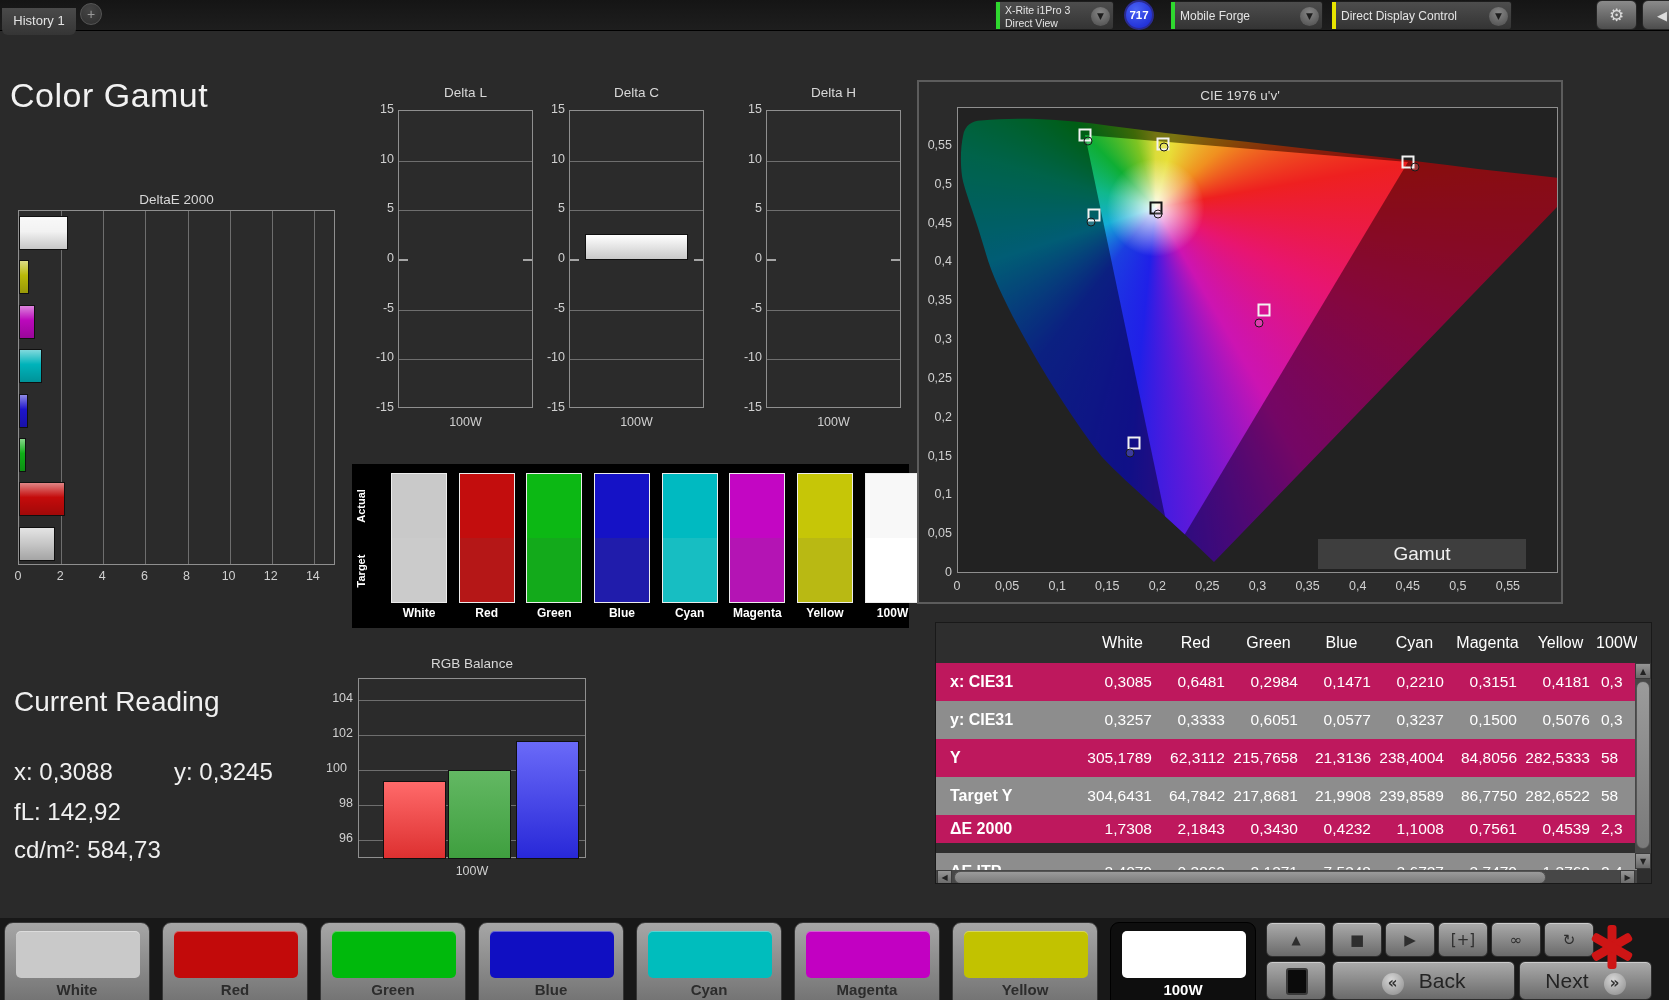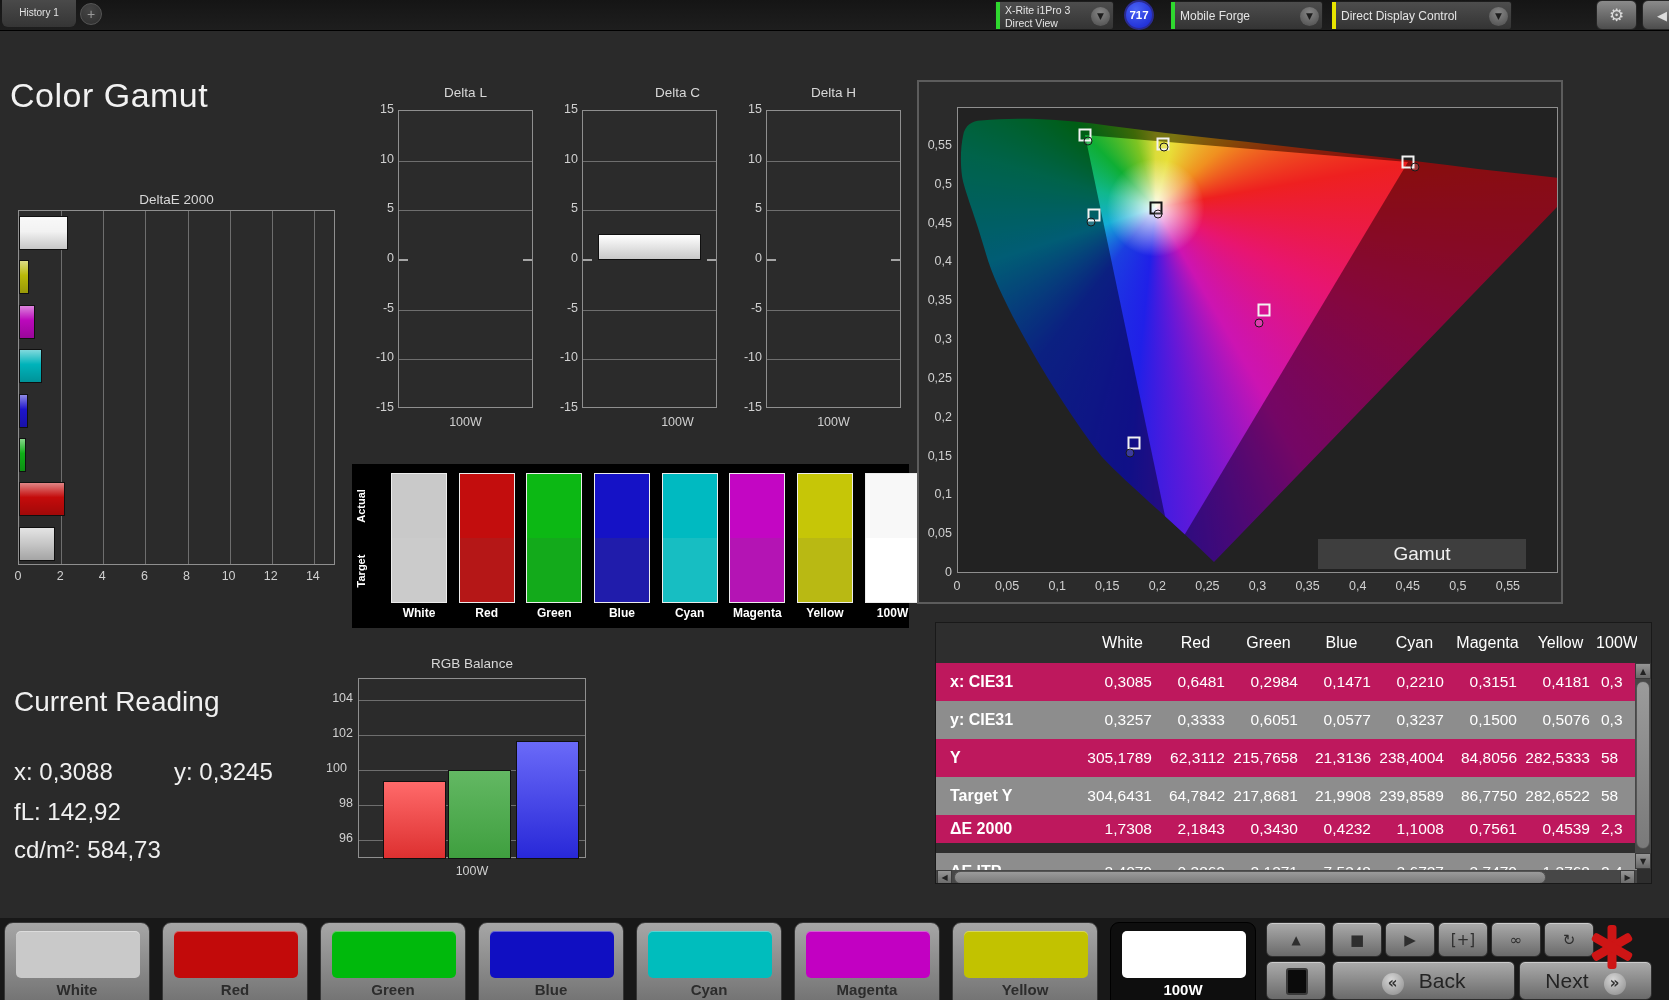--- a/index.html
+++ b/index.html
@@ -3,22 +3,22 @@
 <meta charset="utf-8">
 <style>
   html,body{margin:0;padding:0;background:#000;}
   *{box-sizing:border-box;}
   .app{position:relative;width:1669px;height:1000px;background:#2a2a2a;overflow:hidden;
        font-family:"Liberation Sans","DejaVu Sans",sans-serif;color:#e8e8e8;}
 
   
   .topbar{position:absolute;left:0;top:0;width:1669px;height:31px;
           background:linear-gradient(#151515,#1e1e1e);border-bottom:1px solid #000;}
-  .tab{position:absolute;left:2px;top:0;width:74px;height:27px;background:linear-gradient(#4a4a4a,#353535);
-       border-radius:0 0 6px 6px;text-align:center;line-height:26px;font-size:10px;color:#e3e3e3;}
+  .tab{position:absolute;left:2px;top:8px;width:74px;height:27px;background:linear-gradient(#4a4a4a,#353535);
+       border-radius:0 0 6px 6px;text-align:center;line-height:26px;font-size:13px;color:#e3e3e3;}
   .addtab{position:absolute;left:80px;top:3px;width:22px;height:22px;border-radius:50%;
           background:radial-gradient(circle at 40% 30%,#444,#2e2e2e);border:1px solid #555;
           color:#999;text-align:center;line-height:20px;font-size:14px;}
   .dd{position:absolute;top:1px;height:29px;background:linear-gradient(#4d4d4d,#343434);
       border:1px solid #1d1d1d;border-radius:3px;}
   .dd .stripe{position:absolute;left:0;top:0;bottom:0;width:4px;}
   .dd .ddarrow{position:absolute;right:3px;top:5px;width:19px;height:19px;border-radius:50%;
       background:radial-gradient(circle at 50% 30%,#868686,#4c4c4c);color:#1c1c1c;font-size:9px;
       text-align:center;line-height:19px;font-family:"DejaVu Sans",sans-serif;}
   .dd .l1{position:absolute;left:9px;top:2px;font-size:10.5px;color:#e5e5e5;white-space:nowrap;}
@@ -48,21 +48,21 @@
   .zerotick{position:absolute;height:2px;width:9px;background:#a5a5a5;}
 
   
   .de-chart{position:absolute;left:18px;top:192px;width:317px;height:400px;}
   .de-plot{left:0;top:18px;width:317px;height:355px;}
   .de-bar{position:absolute;left:0;height:34px;border:1.5px solid #101010;}
   .de-shine{background-image:linear-gradient(to bottom,rgba(255,255,255,.5),rgba(255,255,255,0) 45%,rgba(0,0,0,.18));background-blend-mode:normal;}
 
   
   .delta-chart{position:absolute;top:85px;width:135px;height:350px;}
-  .dc-0{left:398px;} .dc-1{left:582px;padding-left:28px;} .dc-2{left:766px;}
+  .dc-0{left:398px;} .dc-1{left:569px;} .dc-2{left:766px;}
   .dl-plot{left:0;top:25px;width:135px;height:298px;}
   .dl-bar{position:absolute;left:15px;width:103px;border:1.5px solid #101010;
           background:linear-gradient(#ffffff,#c9c9c9);}
   .dl-xlab{position:absolute;top:330px;width:100%;text-align:center;font-size:12.5px;color:#d0d0d0;}
 
   
   .swpanel{position:absolute;left:352px;top:464px;width:557px;height:164px;background:#000;}
   .swrot{position:absolute;left:1px;width:16px;color:#fff;font-size:11px;font-weight:bold;
          display:flex;align-items:center;justify-content:center;}
   .swrot span{transform:rotate(-90deg);white-space:nowrap;}
@@ -308,20 +308,21 @@
       </div>
       <div class="swlab" style="left: 436.9px;">Yellow</div>
       <div class="swcol" style="left: 512.55px;">
         <div class="swhalf" style="top: 0px; background-color: rgb(248, 248, 248);"></div>
         <div class="swhalf" style="bottom: 0px; background-color: rgb(255, 255, 255);"></div>
       </div>
       <div class="swlab" style="left: 504.55px;">100W</div>
     </div>
 
   <div class="ciepanel">
+    <div class="ctitle" style="top:6px;">CIE 1976 u'v'</div>
     <div id="cie-ylabels">
         <div class="ticklab" style="left: 0px; width: 33px; text-align: right; top: 55.8333px;">0,55</div>
         <div class="ticklab" style="left: 0px; width: 33px; text-align: right; top: 94.6667px;">0,5</div>
         <div class="ticklab" style="left: 0px; width: 33px; text-align: right; top: 133.5px;">0,45</div>
         <div class="ticklab" style="left: 0px; width: 33px; text-align: right; top: 172.333px;">0,4</div>
         <div class="ticklab" style="left: 0px; width: 33px; text-align: right; top: 211.167px;">0,35</div>
         <div class="ticklab" style="left: 0px; width: 33px; text-align: right; top: 250px;">0,3</div>
         <div class="ticklab" style="left: 0px; width: 33px; text-align: right; top: 288.833px;">0,25</div>
         <div class="ticklab" style="left: 0px; width: 33px; text-align: right; top: 327.667px;">0,2</div>
         <div class="ticklab" style="left: 0px; width: 33px; text-align: right; top: 366.5px;">0,15</div>

